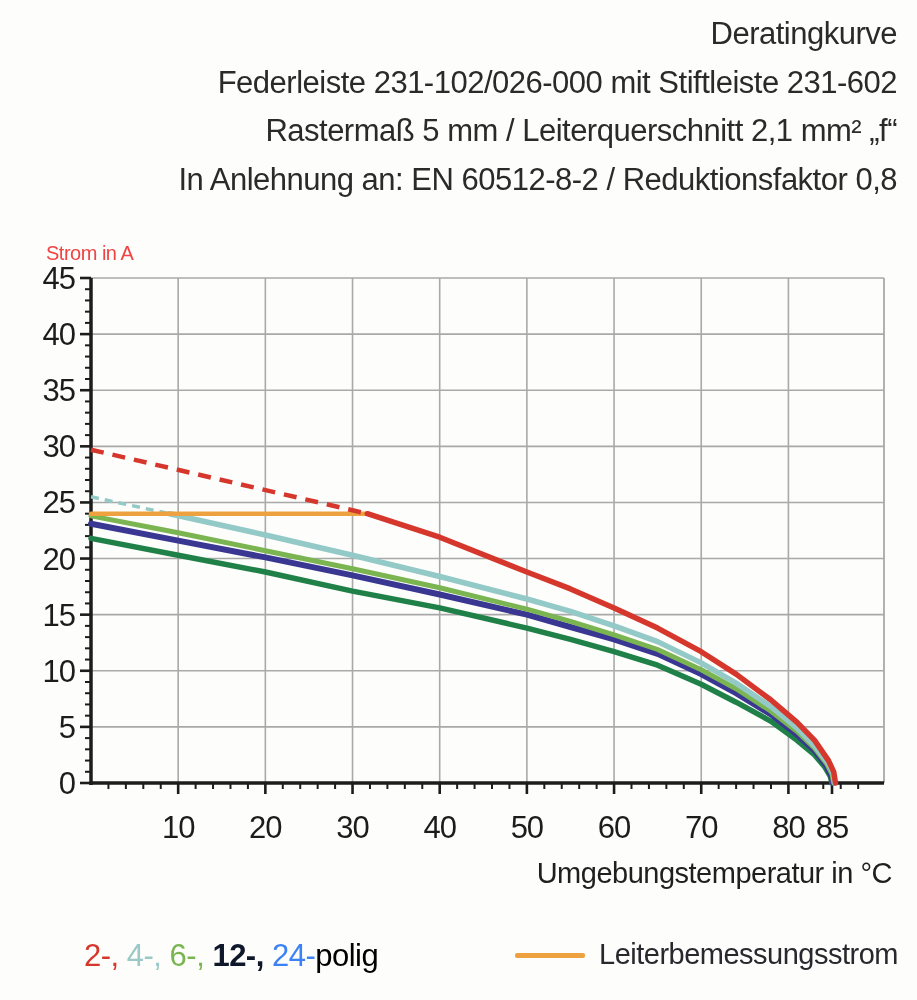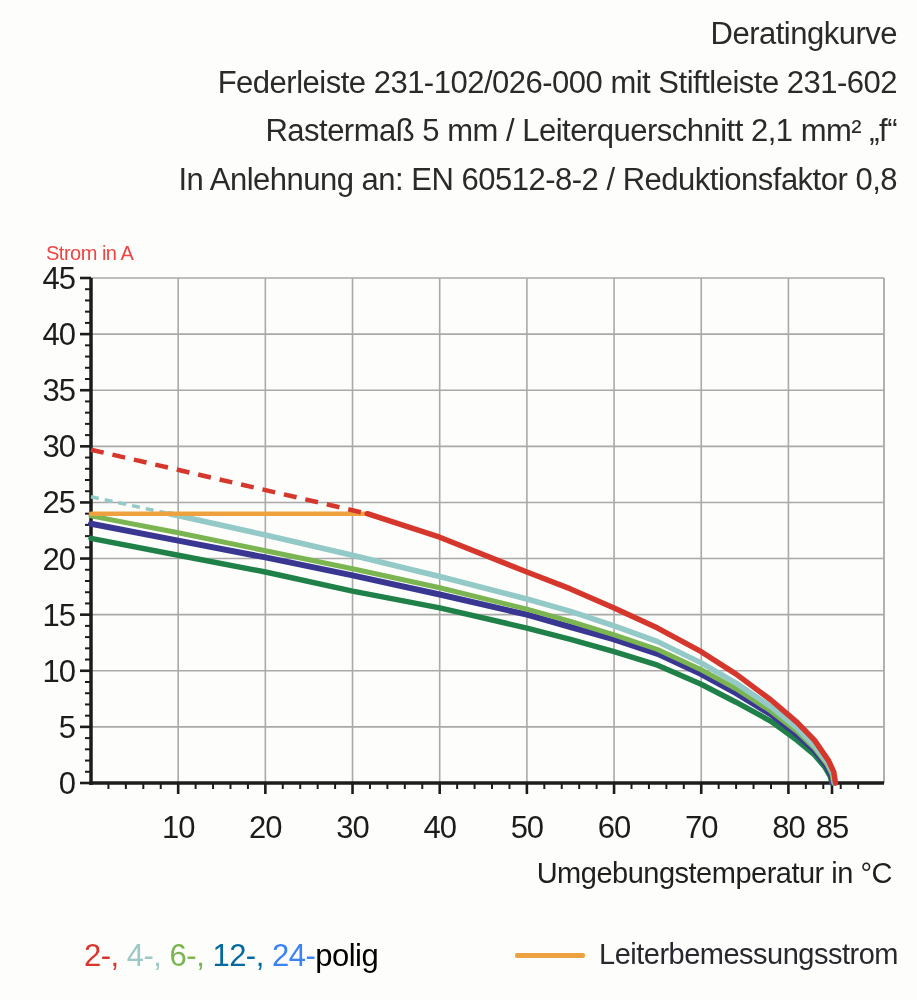--- a/index.html
+++ b/index.html
@@ -228,20 +228,20 @@
       <path d="M91.0 515.9 L178.2 532.7 L265.4 550.7 L352.5 568.7 L439.7 587.7 L526.9 609.1 L570.5 621.4 L614.1 634.9 L657.6 649.5 L701.2 669.7 L736.1 688.7 L771.0 711.2 L797.1 731.4 L814.6 748.2 L826.8 763.9 L832.0 774.0 L833.7 783.0" fill="none" stroke="#7ab551" stroke-width="5" stroke-linejoin="round" stroke-linecap="round"></path>
       <path d="M91.0 496.8 L169.5 513.7" fill="none" stroke="#93c9c7" stroke-width="3.5" stroke-linejoin="round" stroke-linecap="butt" stroke-dasharray="8 6"></path>
       <path d="M169.5 513.7 L265.4 535.0 L352.5 555.2 L439.7 576.5 L526.9 599.0 L570.5 611.3 L614.1 625.9 L657.6 641.6 L701.2 662.9 L736.1 683.1 L771.0 706.7 L797.1 728.0 L814.6 746.0 L827.6 762.8 L832.9 772.9 L834.6 783.0" fill="none" stroke="#93c9c7" stroke-width="5.5" stroke-linejoin="round" stroke-linecap="round"></path>
       <path d="M91.0 513.7 L367.3 513.7" fill="none" stroke="#eda13f" stroke-width="4.5" stroke-linejoin="round" stroke-linecap="round"></path>
       <path d="M91.0 449.7 L367.3 513.7" fill="none" stroke="#d5372c" stroke-width="4.5" stroke-linejoin="round" stroke-linecap="butt" stroke-dasharray="13 9"></path>
       <path d="M367.3 513.7 L439.7 537.2 L526.9 572.0 L570.5 588.9 L614.1 607.9 L657.6 628.1 L701.2 651.7 L736.1 674.1 L771.0 700.0 L797.1 722.4 L814.6 740.4 L828.5 760.6 L833.7 771.8 L835.5 783.0" fill="none" stroke="#d5372c" stroke-width="5.5" stroke-linejoin="round" stroke-linecap="round"></path>
     </svg>
 
   <div class="x-axis-title">Umgebungstemperatur in °C</div>
 
-  <div class="legend-poles"><span style="color: rgb(213, 55, 44);">2-, </span><span style="color: rgb(156, 200, 198);">4-, </span><span style="color: rgb(122, 181, 81);">6-, </span><span style="color: #0369a1;">12-, </span><span style="color: #3b82f6;">24-</span><span style="color: #000000;">polig</span></div>
+  <div class="legend-poles"><span style="color: rgb(213, 55, 44);">2-, </span><span style="color: rgb(156, 200, 198);">4-, </span><span style="color: rgb(122, 181, 81);">6-, </span><span style="color: #0f172a; font-weight: bold;">12-, </span><span style="color: #3b82f6;">24-</span><span style="color: #000000;">polig</span></div>
 
   <div class="legend-rated">
     <div class="legend-rated-swatch" style="background: rgb(237, 161, 63);"></div>
     <div class="legend-rated-label">Leiterbemessungsstrom</div>
   </div>
 
 </div>
 
 </body></html>

